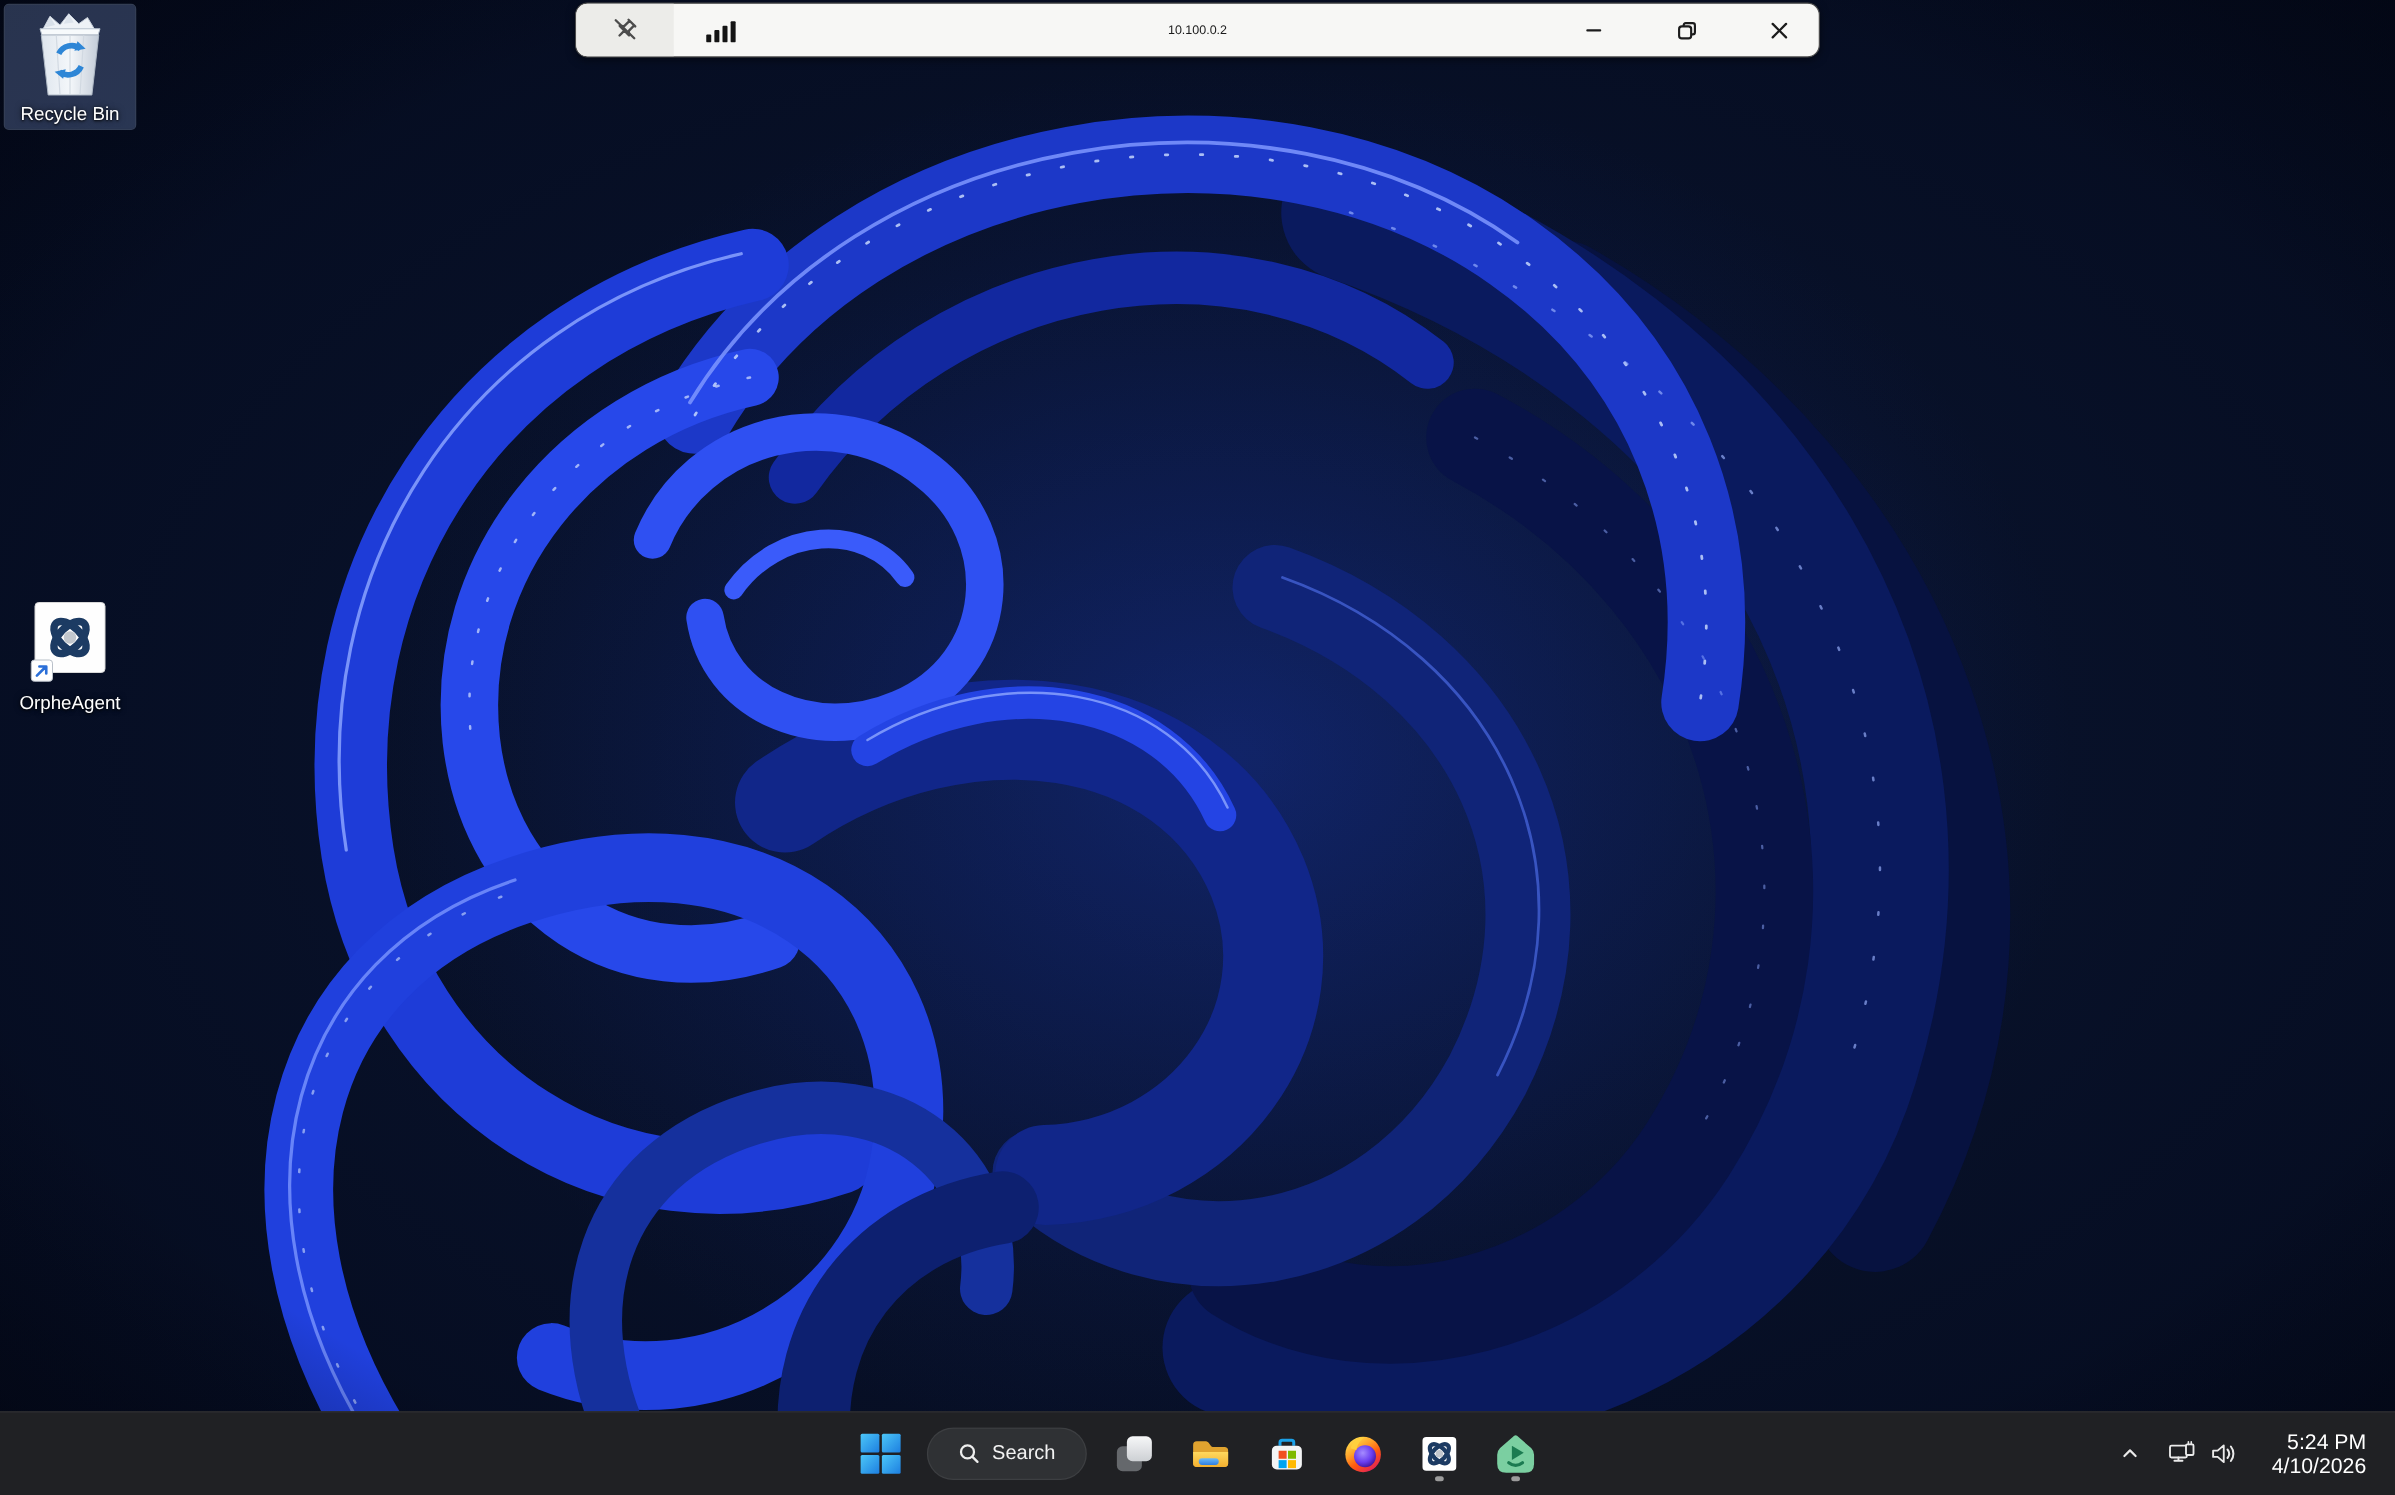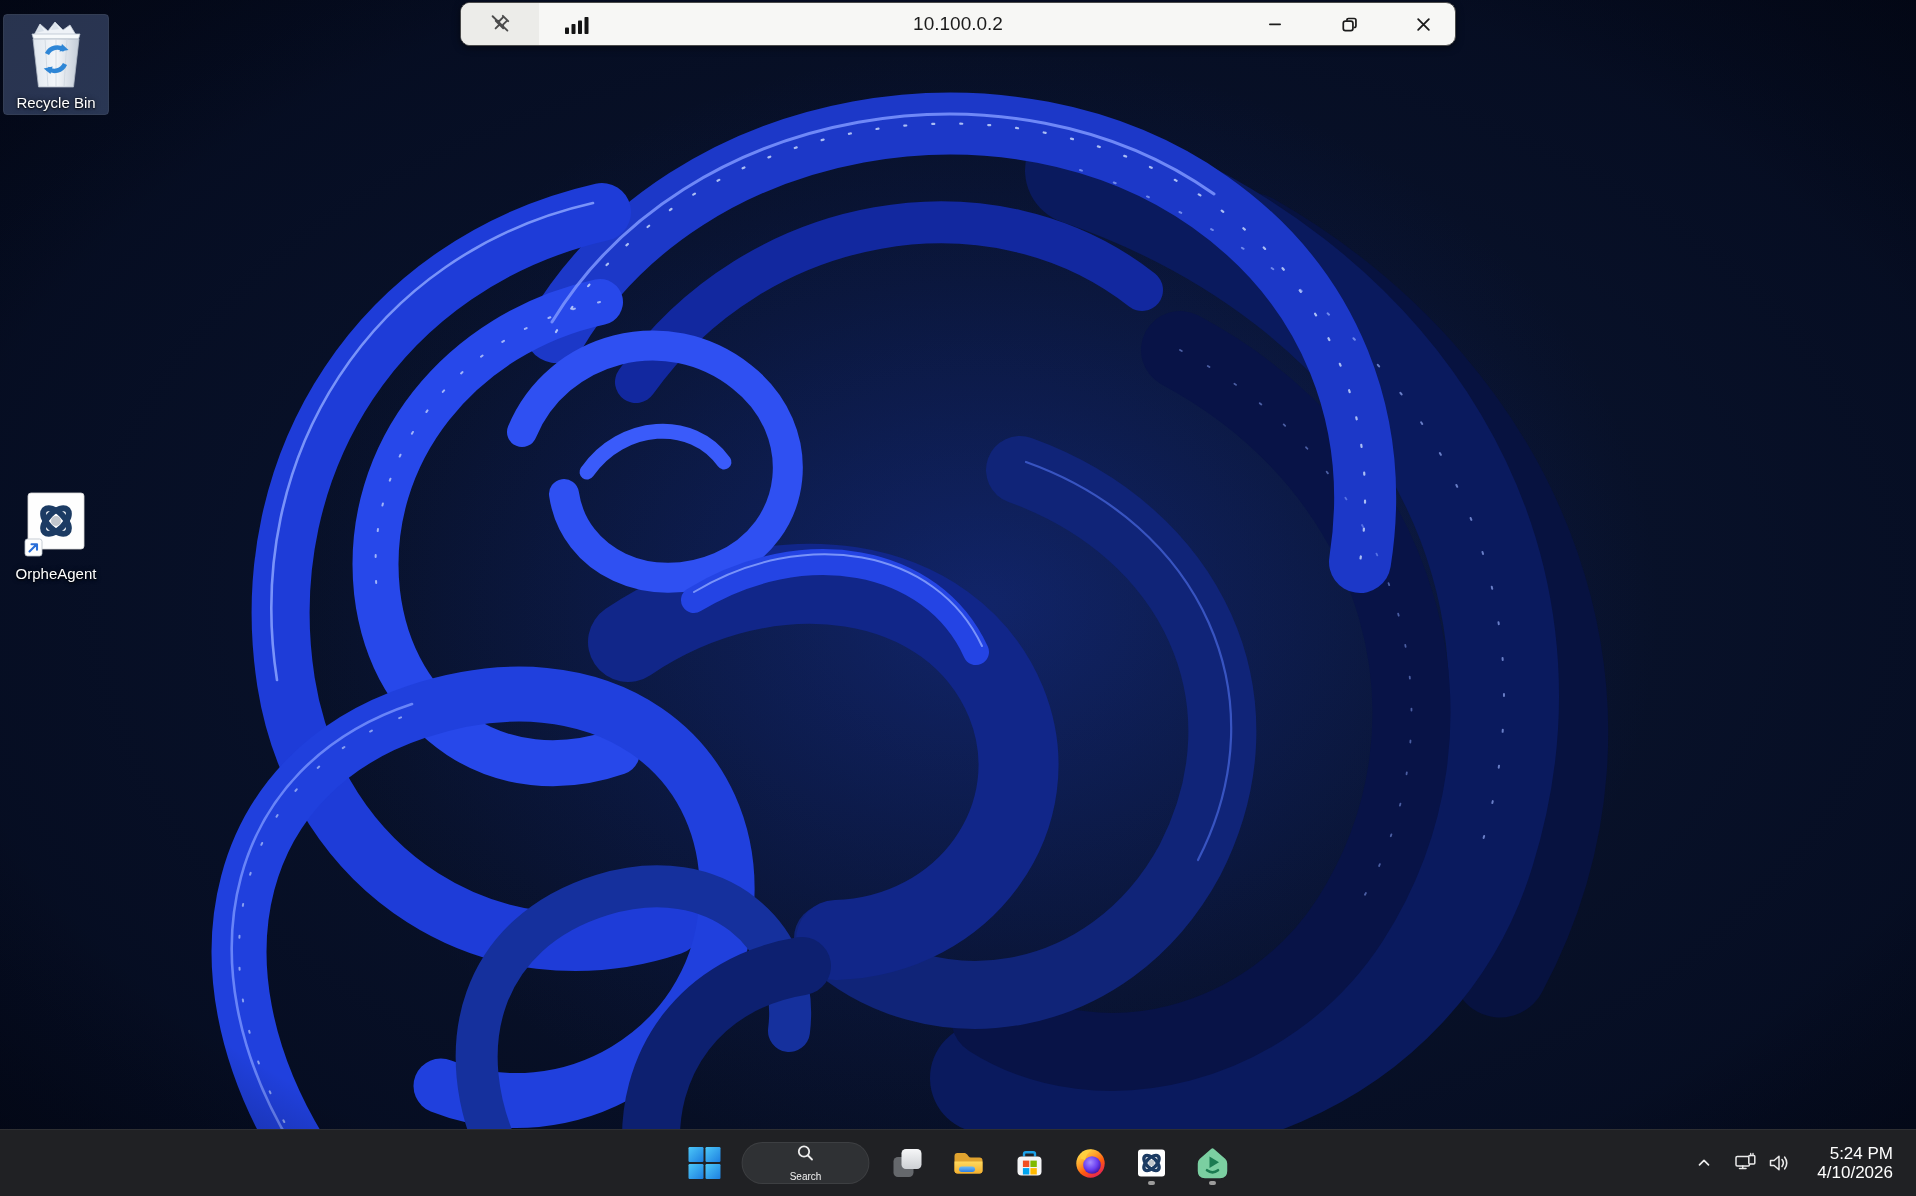--- a/index.html
+++ b/index.html
@@ -3,50 +3,50 @@
 <meta charset="utf-8">
 <style>
   html,body{margin:0;padding:0;background:#000;}
   .screen{position:relative;width:1916px;height:1196px;overflow:hidden;
           font-family:"Liberation Sans","DejaVu Sans",sans-serif;
           -webkit-font-smoothing:antialiased;}
   .wallpaper{position:absolute;inset:0;z-index:0;}
 
   
   .dicon{position:absolute;left:4px;width:104px;text-align:center;padding:2px 0 3px;
-         border-radius:3px;z-index:2;cursor:default;margin-top:11px;}
+         border-radius:3px;z-index:2;cursor:default;}
   .dicon .ic{height:76px;display:flex;align-items:flex-end;justify-content:center;}
   .dlabel{margin-top:1px;font-size:15px;line-height:17px;color:#fff;
           text-shadow:0 1px 2px rgba(0,0,0,.95),0 0 5px rgba(0,0,0,.6);}
   .dicon.selected{background:rgba(145,175,235,.27);outline:1px solid rgba(175,200,245,.28);}
 
   
   .rdp-bar{position:absolute;top:2px;left:50%;transform:translateX(-50%);
            width:994px;height:42px;background:#f7f7f5;border:1px solid #4b4b4b;
            border-radius:10px;box-shadow:0 2px 7px rgba(0,0,0,.5);z-index:10;}
   .rdp-pin{position:absolute;left:0;top:0;bottom:0;width:78px;background:#ecece9;
            border-right:1px solid #d8d8d4;border-radius:9px 0 0 9px;
            display:flex;align-items:center;justify-content:center;cursor:pointer;border:0 none;}
   .rdp-signal{position:absolute;left:102px;top:0;bottom:0;display:flex;align-items:center;}
   .rdp-ip{position:absolute;left:0;right:0;top:0;bottom:0;display:flex;align-items:center;
-          justify-content:center;font-size:19px;color:#1b1b1b;pointer-events:none;border-radius:19px;}
+          justify-content:center;font-size:10px;color:#1b1b1b;pointer-events:none;border-radius:19px;}
   .rdp-controls{position:absolute;right:10px;top:0;bottom:0;display:flex;align-items:center;gap:30px;}
   .rdp-btn{width:44px;height:30px;display:flex;align-items:center;justify-content:center;
            border-radius:4px;background:transparent;border:0 none;cursor:pointer;}
 
   
   .taskbar{position:absolute;left:0;bottom:0;width:100%;height:66px;background:#202124;
            border-top:1px solid #2e2f32;z-index:10;}
   .tb-center{position:absolute;left:50%;top:0;height:100%;transform:translateX(-50%);
              display:flex;align-items:center;gap:14px;}
   .tb-btn{position:relative;width:47px;height:47px;border-radius:7px;background:transparent;
           border:0 none;display:flex;align-items:center;justify-content:center;cursor:pointer;}
   .tb-search{width:128px;height:42px;border-radius:21px;background:#2f3134;
              border:1px solid rgba(255,255,255,.07);display:flex;align-items:center;
-             justify-content:center;gap:9px;color:#f2f2f2;font-size:10px;cursor:pointer;flex-direction:column;}
+             justify-content:center;gap:9px;color:#f2f2f2;font-size:16px;cursor:pointer;}
   .run-dot{position:absolute;bottom:2px;left:50%;transform:translateX(-50%);
            width:7px;height:3.4px;border-radius:2px;background:#9c9c9c;}
   .tb-right{position:absolute;right:10px;top:0;height:100%;display:flex;align-items:center;gap:6px;}
   .tray-btn{height:42px;border-radius:6px;display:flex;align-items:center;justify-content:center;
             padding:0 7px;gap:9px;background:transparent;border:0 none;cursor:pointer;}
   .clock{text-align:right;color:#fff;font-size:17px;line-height:19.5px;padding:0 6px;}
 </style>
 </head>
 <body>
 

